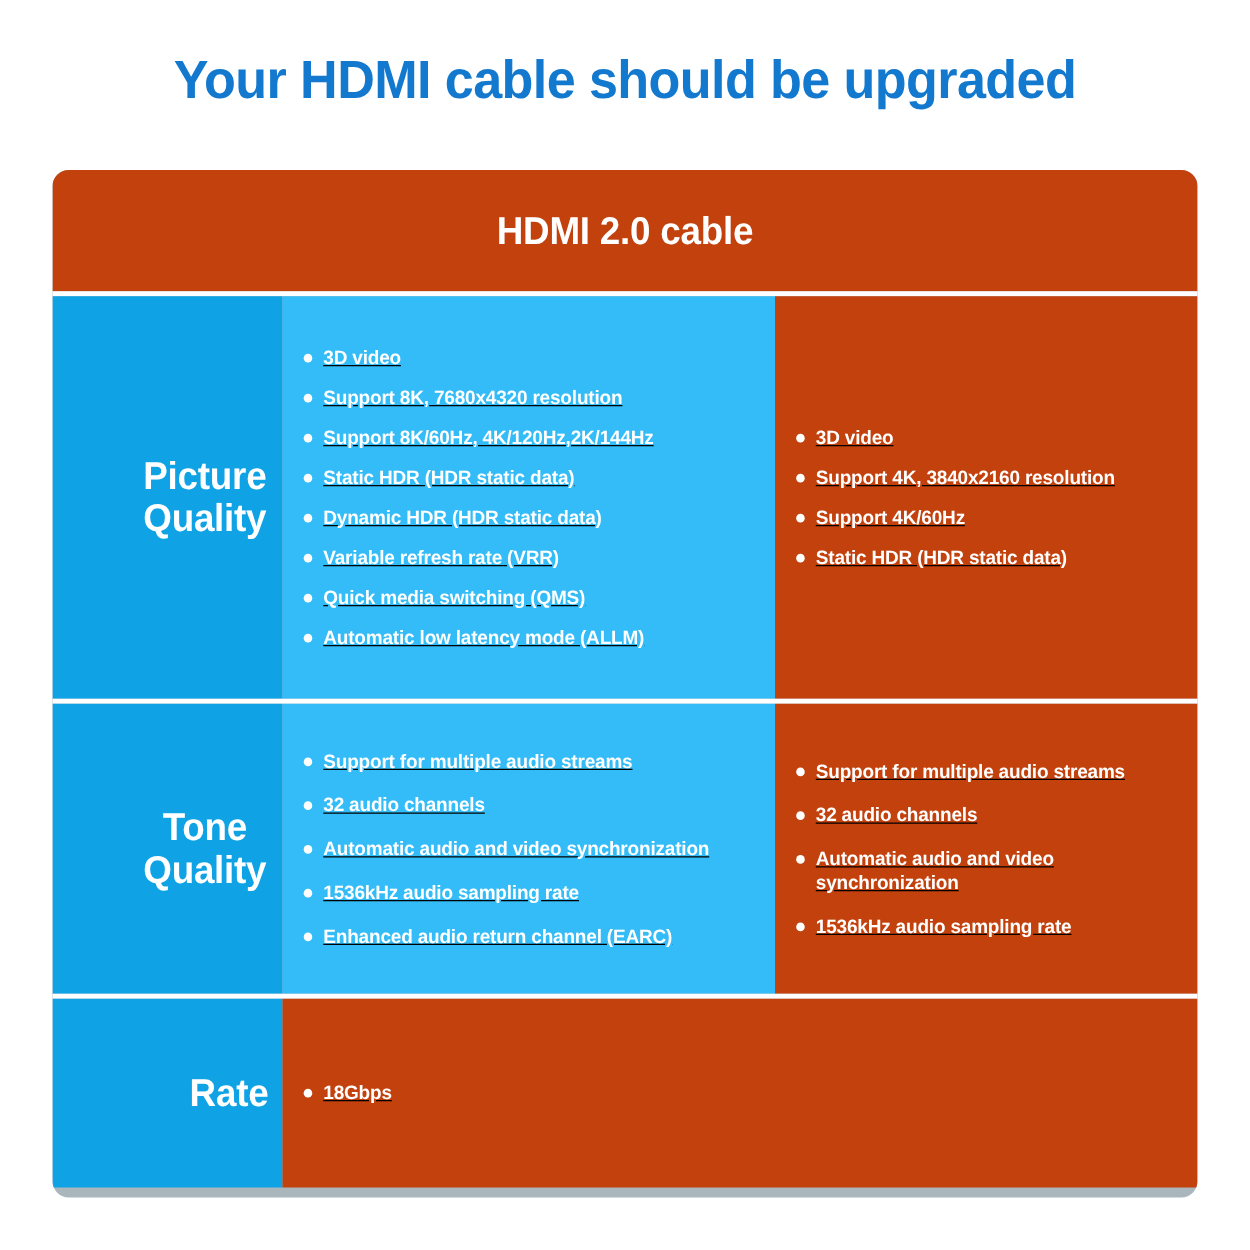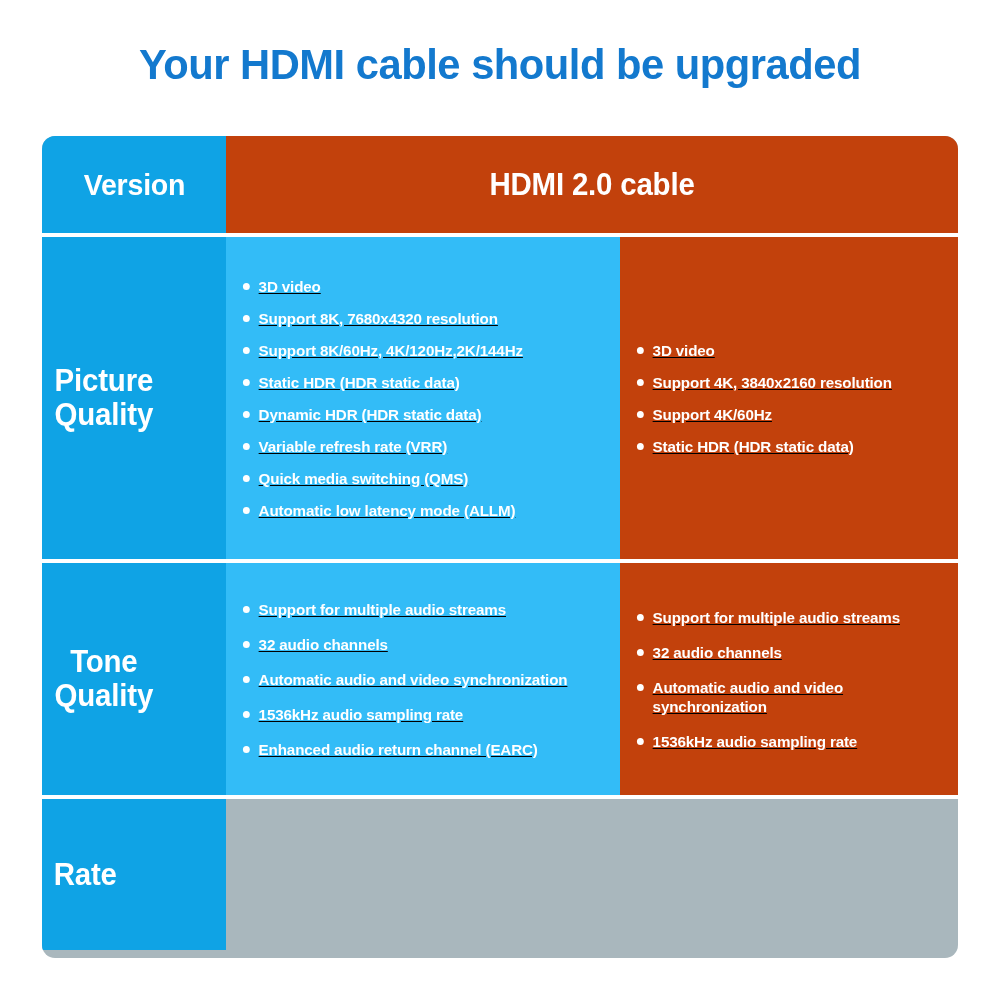--- a/index.html
+++ b/index.html
@@ -68,21 +68,21 @@
   .row-tone    { height: 236px; }
   .row-rate    { height: 155px; }
 
   
   .col-label {
     width: 184px;
     flex: 0 0 184px;
     background: #0FA3E5;
     display: flex;
     align-items: center;
-    justify-content: flex-start;
+    justify-content: flex-end;
     box-sizing: border-box;
     padding: 0 10px;
   }
 
   .col-21 {
     width: 394px;
     flex: 0 0 394px;
     background: #33BCF7;
     box-sizing: border-box;
     display: flex;
@@ -182,23 +182,20 @@
 </head>
 <body>
 
 <div class="page">
 
   <div class="title">Your HDMI cable should be upgraded</div>
 
   <div class="card">
 
     <div class="row row-header">
-      <div class="col-label">
-        <span class="hdr-text hdr-version">Version</span>
-      </div>
       <div class="col-20">
         <span class="hdr-text hdr-20">HDMI 2.0 cable</span>
       </div>
     </div>
 
     <div class="row row-picture">
       <div class="col-label">
         <span class="label-text">Picture
 Quality</span>
       </div>
@@ -245,16 +242,21 @@
             <li>Automatic audio and video synchronization</li>
             <li>1536kHz audio sampling rate</li>
           </ul>
       </div>
     </div>
 
     <div class="row row-rate">
       <div class="col-label">
         <span class="label-text">Rate</span>
       </div>
+      <div class="col-20">
+        <ul class="bullets">
+            <li>18Gbps</li>
+          </ul>
+      </div>
     </div>
 
   </div>
 </div>
 
 </body></html>

